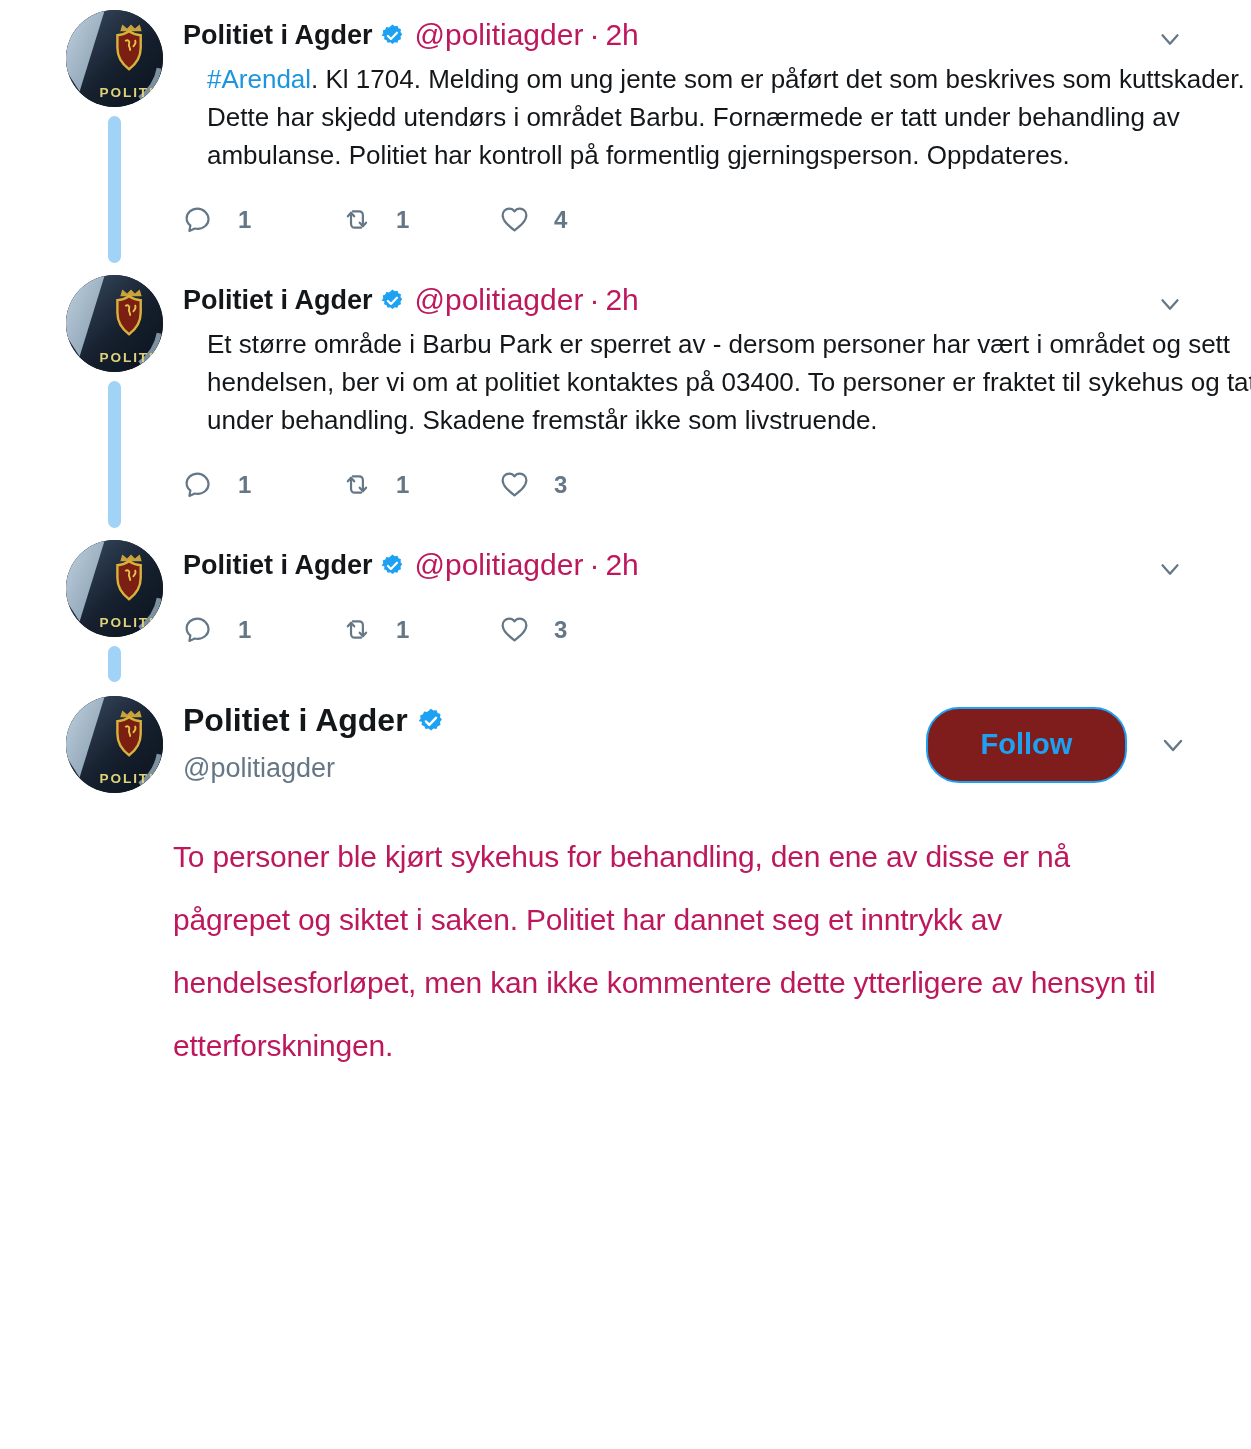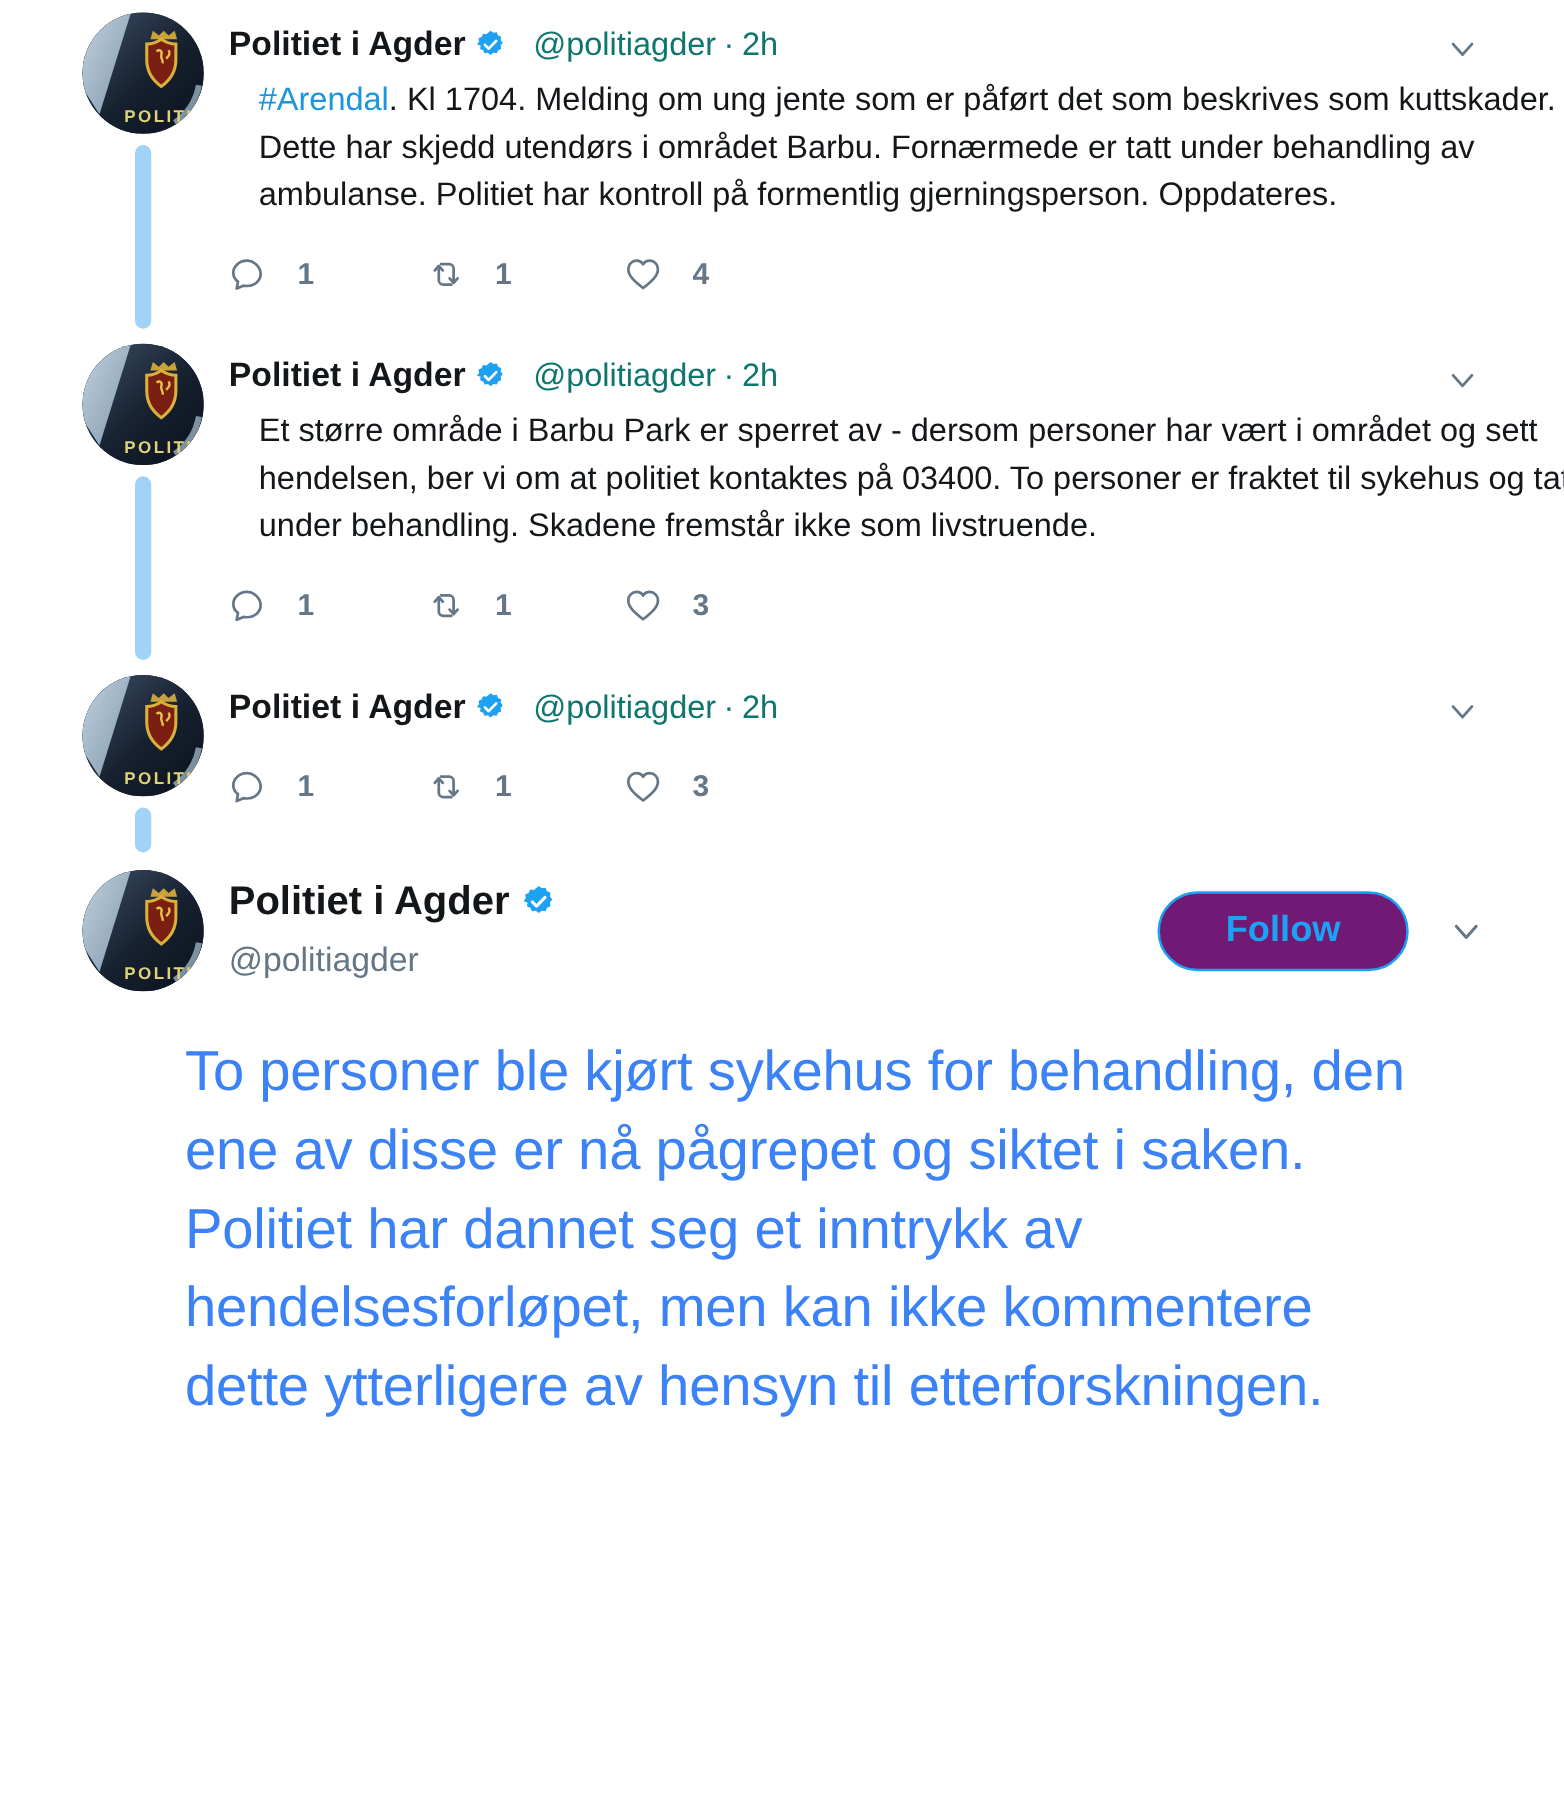--- a/index.html
+++ b/index.html
@@ -16,21 +16,21 @@
   .tweet { display:flex; position:relative; }
   .gutter { width:97px; margin-right:20px; flex:none; display:flex; flex-direction:column; align-items:center; padding-bottom:12px; }
   .avatar { width:97px; height:97px; border-radius:50%; overflow:hidden; flex:none; background:#16202e; }
   .avatar svg { display:block; width:100%; height:100%; }
   .threadline { width:13px; flex:1; min-height:36px; background:#a0d3f5; border-radius:7px; margin-top:9px; }
 
   .content { flex:1; padding-top:6px; min-width:0; }
   .tweet-header { display:flex; align-items:center; height:38px; }
   .name { font-weight:700; font-size:27px; color:#14171a; white-space:nowrap; }
   .badge { width:25px; height:25px; margin-left:7px; flex:none; }
-  .handle-time { color:#0f766e; font-size:26px; margin-left:22px; white-space:nowrap; }
+  .handle-time { color:#be185d; font-size:30px; margin-left:10px; white-space:nowrap; }
   .handle-time .dot { margin:0 6px; }
   .chevron { position:absolute; top:14px; right:66px; width:30px; height:30px; cursor:pointer; }
 
   .tweet-body { width:1057px; max-width:100%; font-size:26px; line-height:38px; margin-top:6px; color:#14171a;margin-left:24px; }
   .tweet-body .tlink { color:#1b95e0; text-decoration:none; cursor:pointer; }
 
   .actions { display:flex; margin-top:30px; margin-bottom:40px; }
   .action { display:flex; align-items:center; width:158px; cursor:pointer; }
   .action svg { width:31px; height:31px; }
   .count { margin-left:24px; font-size:24px; font-weight:700; color:#657786; }
@@ -39,29 +39,29 @@
   .main-tweet { position:relative; margin-top:2px; }
   .main-header { display:flex; align-items:flex-start; }
   .main-avatar { margin-right:20px; }
   .name-block { flex:1; padding-top:6px; }
   .main-name-row { display:flex; align-items:center; }
   .main-name { font-weight:700; font-size:32px; }
   .main-badge { width:28px; height:28px; margin-left:9px; }
   .main-handle { color:#657786; font-size:27px; margin-top:14px; }
   .main-right { display:flex; align-items:center; height:97px; margin-right:62px; }
   .follow-btn {
-    width:201px; height:64px; border:2px solid #1da1f2; border-radius:33px;
-    background:#701a75; color:#1da1f2; font-weight:700; font-size:29px;
+    width:201px; height:76px; border:2px solid #1da1f2; border-radius:33px;
+    background:#7f1d1d; color:#1da1f2; font-weight:700; font-size:29px;
     font-family:"Liberation Sans","DejaVu Sans",sans-serif; cursor:pointer;
   }
   .main-chevron { width:32px; height:32px; margin-left:30px; cursor:pointer; }
 
   .main-body {
-    margin-left:82px; margin-top:32px; width:1000px;
-    font-size:45px; line-height:63px; font-weight:400; color:#3b82f6;
+    margin-left:107px; margin-top:32px; width:1000px;
+    font-size:30px; line-height:63px; font-weight:400; color:#be185d;
     letter-spacing:-0.2px;
   }
   .main-timestamp { margin-left:117px; margin-top:22px; font-size:26px; color:#657786; }
 
   svg .stroke-gray { stroke:#657786; fill:none; stroke-width:2.4; stroke-linecap:round; stroke-linejoin:round; }
   .hidden-defs { position:absolute; width:0; height:0; overflow:hidden; }
 </style>
 </head>
 <body>
 

